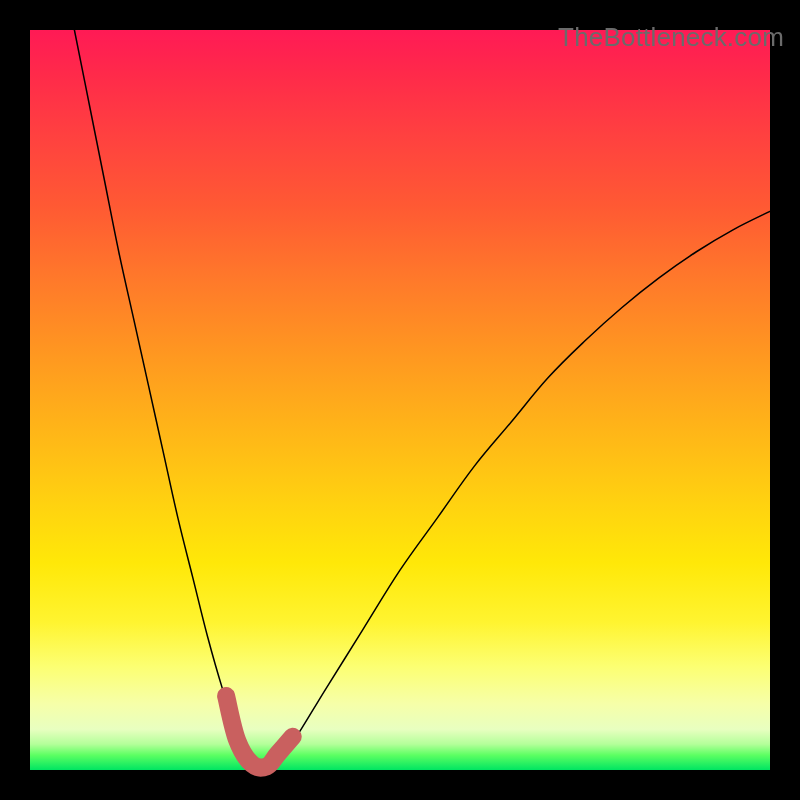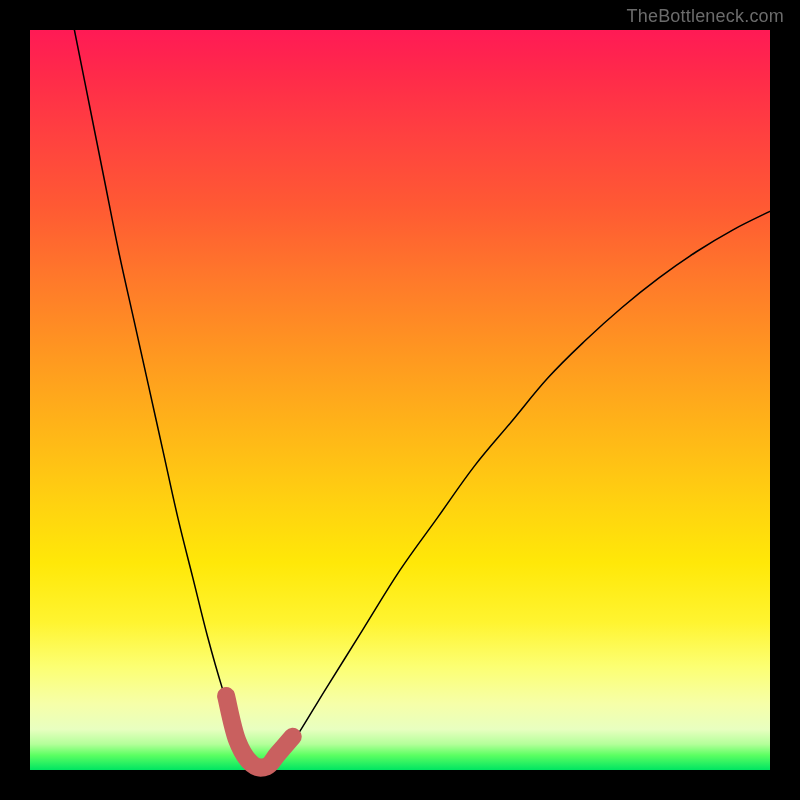--- a/index.html
+++ b/index.html
@@ -41,24 +41,24 @@
       #fcff72 86%,
       #f6ffa8 91%,
       #e8ffc0 94.5%,
       #b4ff9a 96.5%,
       #5cff62 98%,
       #00e562 100%
     );
   }
   .watermark {
     position: absolute;
-    top: 6px;
+    top: 22px;
     right: 16px;
     color: #6b6b6b;
-    font-size: 18px;
+    font-size: 26px;
     font-weight: 500;
     letter-spacing: 0.2px;
     z-index: 5;
   }
   svg.curve {
     position: absolute;
     top: 0;
     left: 0;
     width: 740px;
     height: 740px;

